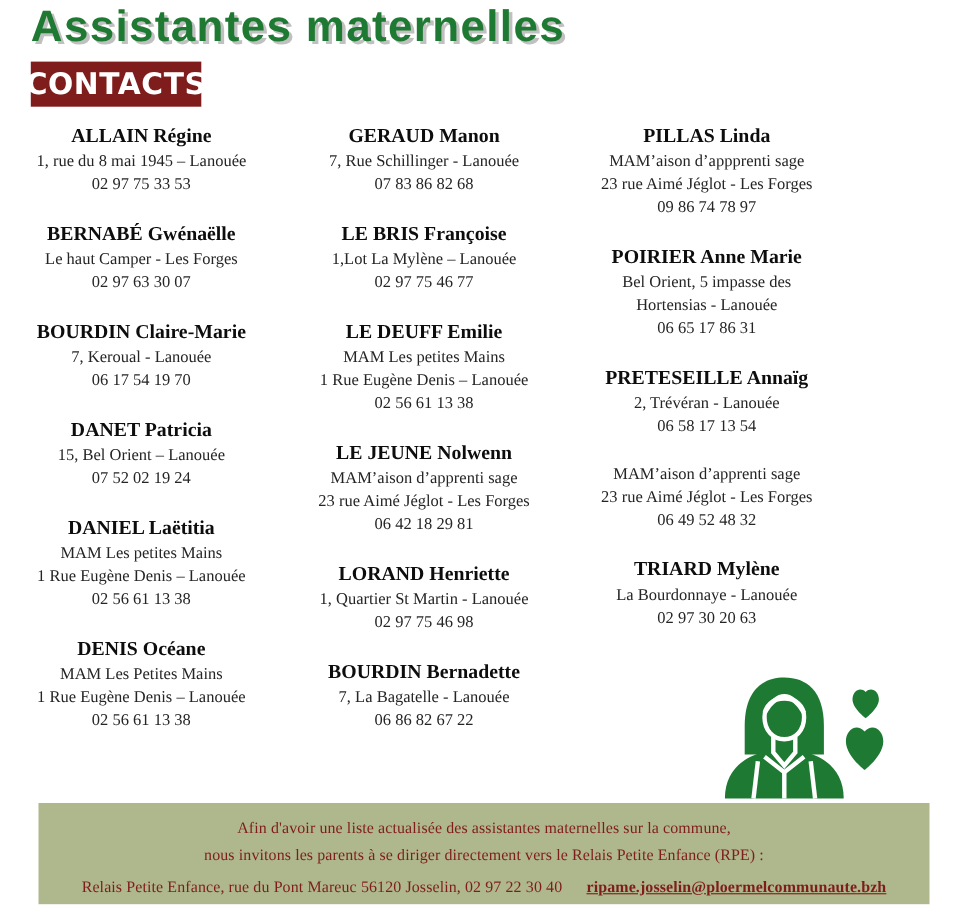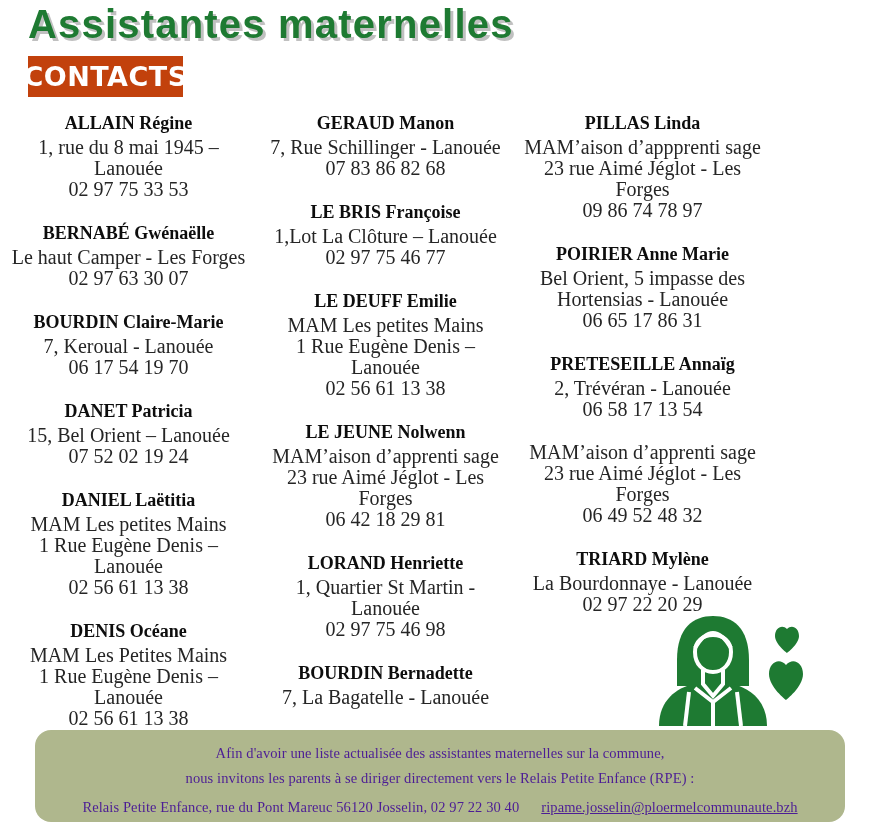--- a/index.html
+++ b/index.html
@@ -32,21 +32,21 @@
     color: #1E7A32;
     text-shadow: 3px 3px 0 rgba(140,140,140,0.55);
     white-space: nowrap;
   }
   .contacts-badge {
     position: absolute;
     left: 28px;
     top: 56px;
     width: 155px;
     height: 41px;
-    background: #c2410c;
+    background: #7f1d1d;
     color: #ffffff;
     font-family: "DejaVu Sans", sans-serif;
     font-weight: bold;
     font-size: 27px;
     letter-spacing: 0.5px;
     display: flex;
     align-items: center;
     justify-content: center;
     box-sizing: border-box;
   }
@@ -69,21 +69,21 @@
     margin-bottom: 22px;
   }
   .entry-name {
     font-weight: bold;
     font-size: 18px;
     line-height: 23px;
     color: #0d0d0d;
     margin-bottom: 2px;
   }
   .entry-line {
-    font-size: 20px;
+    font-size: 15px;
     line-height: 21px;
     color: #252525;
   }
 
   
   .illustration {
     position: absolute;
     left: 655px;
     top: 608px;
     width: 160px;
@@ -91,38 +91,39 @@
   }
 
   
   .footer-banner {
     position: absolute;
     left: 35px;
     top: 730px;
     width: 810px;
     height: 92px;
     background: #AFB78D;
-    border-radius: 16px;
-    color: #4c1d95;
+    border-radius: 0;
+    color: #7f1d1d;
     text-align: center;
     box-sizing: border-box;
     padding-top: 11px;
   }
   .footer-line {
     font-size: 14.5px;
     line-height: 25px;
     letter-spacing: 0.1px;
     white-space: nowrap;
   }
   .footer-line.contact-line {
     margin-top: 4px;
   }
   .footer-email {
     text-decoration: underline;
     margin-left: 22px;
+    font-weight: bold;
   }
 </style>
 </head>
 <body>
 
 <div class="header">
   <div class="page-title">Assistantes maternelles</div>
   <div class="contacts-badge">CONTACTS</div>
 </div>
 
@@ -164,21 +165,21 @@
   </div>
 
   <div class="column">
     <div class="entry">
       <div class="entry-name">GERAUD Manon</div>
       <div class="entry-line">7, Rue Schillinger - Lanouée</div>
       <div class="entry-line">07 83 86 82 68</div>
     </div>
     <div class="entry">
       <div class="entry-name">LE BRIS Françoise</div>
-      <div class="entry-line">1,Lot La Clôture – Lanouée</div>
+      <div class="entry-line">1,Lot La Mylène – Lanouée</div>
       <div class="entry-line">02 97 75 46 77</div>
     </div>
     <div class="entry">
       <div class="entry-name">LE DEUFF Emilie</div>
       <div class="entry-line">MAM Les petites Mains</div>
       <div class="entry-line">1 Rue Eugène Denis – Lanouée</div>
       <div class="entry-line">02 56 61 13 38</div>
     </div>
     <div class="entry">
       <div class="entry-name">LE JEUNE Nolwenn</div>
@@ -187,20 +188,21 @@
       <div class="entry-line">06 42 18 29 81</div>
     </div>
     <div class="entry">
       <div class="entry-name">LORAND Henriette</div>
       <div class="entry-line">1, Quartier St Martin - Lanouée</div>
       <div class="entry-line">02 97 75 46 98</div>
     </div>
     <div class="entry">
       <div class="entry-name">BOURDIN Bernadette</div>
       <div class="entry-line">7, La Bagatelle - Lanouée</div>
+      <div class="entry-line">06 86 82 67 22</div>
     </div>
   </div>
 
   <div class="column">
     <div class="entry">
       <div class="entry-name">PILLAS Linda</div>
       <div class="entry-line">MAM’aison d’appprenti sage</div>
       <div class="entry-line">23 rue Aimé Jéglot - Les Forges</div>
       <div class="entry-line">09 86 74 78 97</div>
     </div>
@@ -216,21 +218,21 @@
       <div class="entry-line">06 58 17 13 54</div>
     </div>
     <div class="entry">
       <div class="entry-line">MAM’aison d’apprenti sage</div>
       <div class="entry-line">23 rue Aimé Jéglot - Les Forges</div>
       <div class="entry-line">06 49 52 48 32</div>
     </div>
     <div class="entry">
       <div class="entry-name">TRIARD Mylène</div>
       <div class="entry-line">La Bourdonnaye - Lanouée</div>
-      <div class="entry-line">02 97 22 20 29</div>
+      <div class="entry-line">02 97 30 20 63</div>
     </div>
   </div>
 
 </div>
 
 <div class="illustration">
   <svg width="160" height="120" viewBox="0 0 160 120" xmlns="http://www.w3.org/2000/svg">
     <g fill="#1E7A32">
 
       <path d="M22 52 C22 20 38 8 58 8 C78 8 94 20 94 52 L94 78 L22 78 Z"></path>

